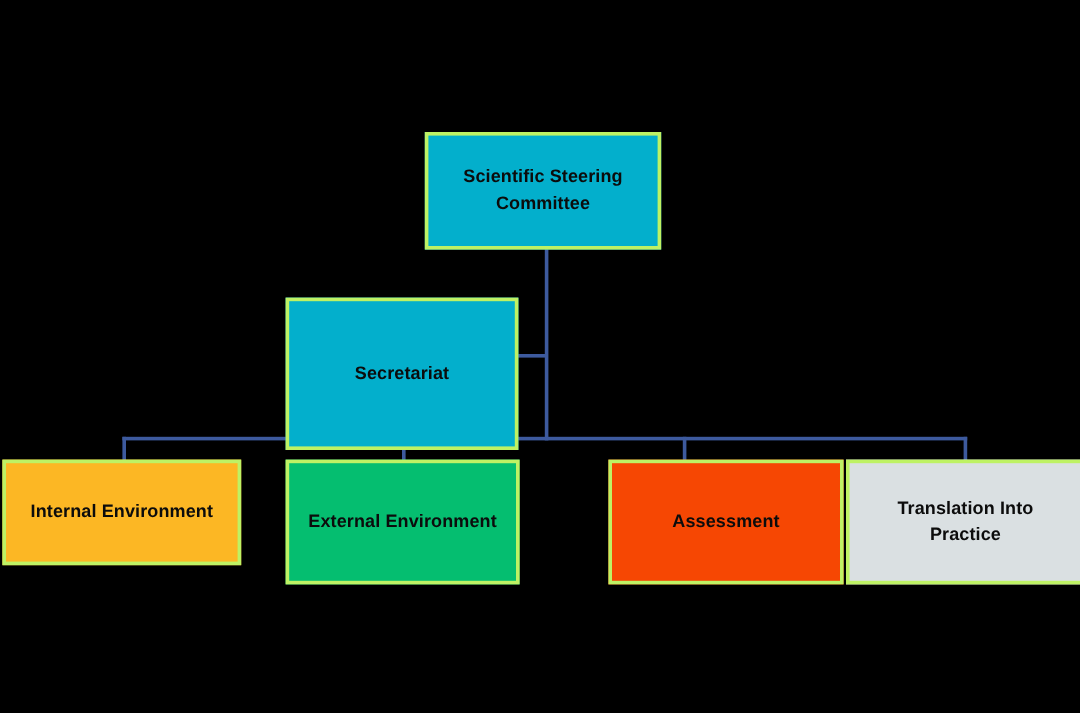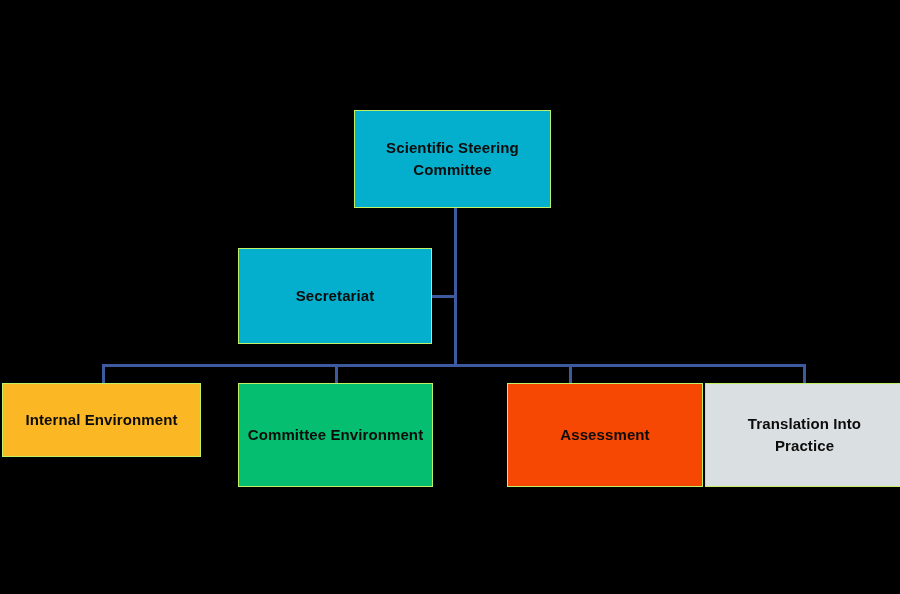--- a/index.html
+++ b/index.html
@@ -22,39 +22,39 @@
   
   .connector {
     position: absolute;
     background: #3d5a9e;
   }
 
   
   .node {
     position: absolute;
     box-sizing: border-box;
-    border: 1px solid #bef264;
+    border: 3px solid #bef264;
     display: flex;
     align-items: center;
     justify-content: center;
     text-align: center;
   }
   .node-label {
     font-size: 15px;
     font-weight: bold;
     line-height: 1.45;
     color: #0c0c0c;
     letter-spacing: 0.1px;
     padding: 0 8px;
     white-space: pre-line;
   }
 
   .node-ssc      { left: 354px; top: 110px;  width: 197px; height: 98px; background: #03afcc; }
-  .node-sec      { left: 238px; top: 248px;  width: 194px; height: 96px; background: #03afcc; }
-  .node-internal { left: 2px;   top: 383px;  width: 199px; height: 74px; background: #fcb724; }
+  .node-sec      { left: 238px; top: 248px;  width: 194px; height: 127px; background: #03afcc; }
+  .node-internal { left: 2px;   top: 383px;  width: 199px; height: 88px; background: #fcb724; }
   .node-external { left: 238px; top: 383px;  width: 195px; height: 104px; background: #05be70; }
   .node-assess   { left: 471px; top: 383px;  width: 196px; height: 104px; background: #f64703; margin-left: 36px; }
   .node-translate{ left: 705px; top: 383px;  width: 199px; height: 104px; background: #dae0e2; }
 
   
   .conn-trunk      { left: 454px; top: 207px; width: 3px;  height: 160px; }
   
   .conn-sec-stub   { left: 431px; top: 295px; width: 24px; height: 3px; }
   
   .conn-bus        { left: 102px; top: 364px; width: 704px; height: 3px; }
@@ -84,21 +84,21 @@
 
   <div class="node node-sec">
     <span class="node-label">Secretariat</span>
   </div>
 
   <div class="node node-internal">
     <span class="node-label">Internal Environment</span>
   </div>
 
   <div class="node node-external">
-    <span class="node-label">Committee Environment</span>
+    <span class="node-label">External Environment</span>
   </div>
 
   <div class="node node-assess">
     <span class="node-label">Assessment</span>
   </div>
 
   <div class="node node-translate">
     <span class="node-label">Translation Into
 Practice</span>
   </div>

